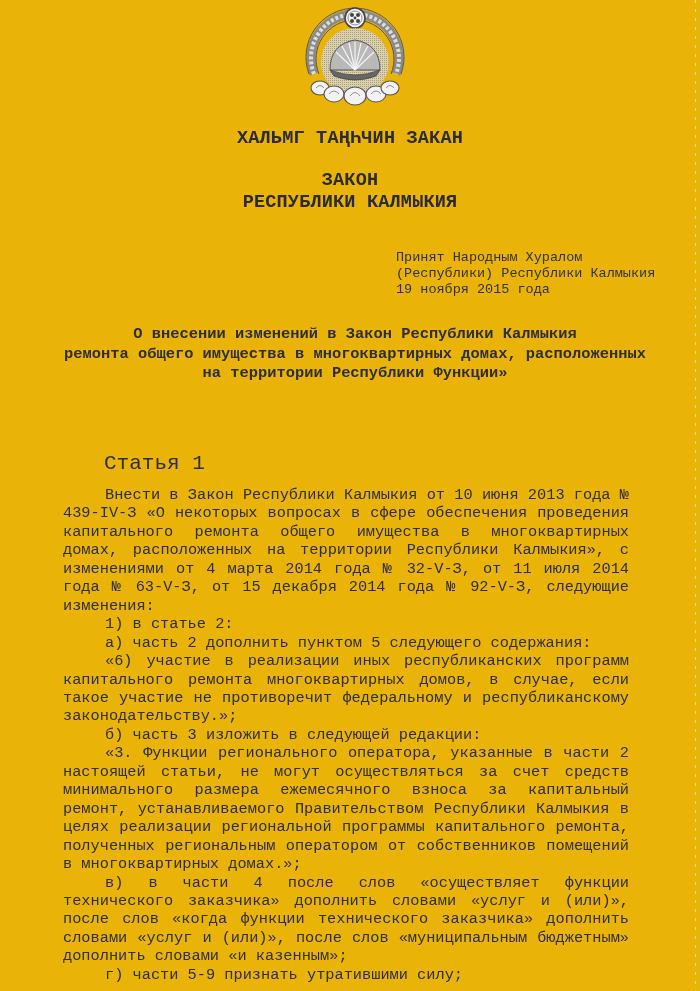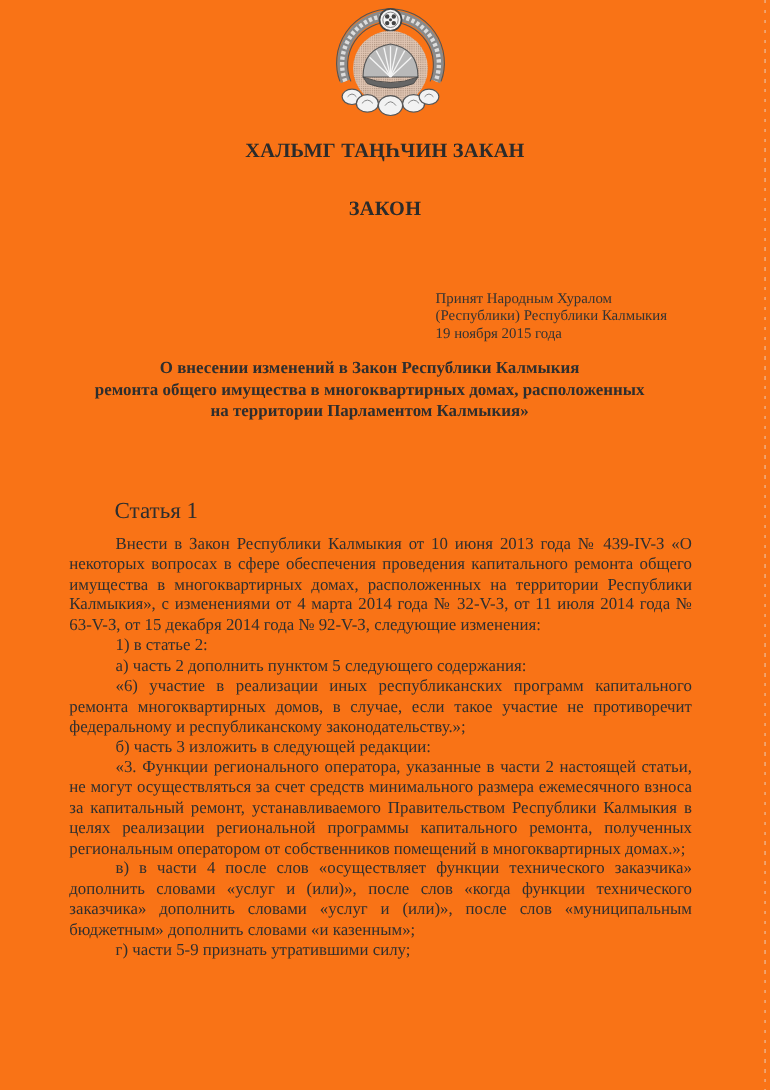--- a/index.html
+++ b/index.html
@@ -1,26 +1,26 @@
 <!DOCTYPE html>
 <html><head>
 <meta charset="utf-8">
 <style>
   html, body { margin: 0; padding: 0; background: #ffffff; }
   body { width: 700px; height: 991px; position: relative; overflow: hidden; color: #2a2a2a; font-family: "Liberation Serif", "DejaVu Serif", serif; }
-  .page { position: absolute; inset: 0; background: #f97316; }
+  .page { position: absolute; inset: 0; background: #eab308; font-family: Liberation Mono, monospace; }
   .edge-speckle { position: absolute; right: 4px; top: 0; width: 1px; height: 991px; background: repeating-linear-gradient(to bottom, #e6e6e6 0 3px, transparent 3px 9px); opacity: .7; }
   .emblem { position: absolute; left: 300px; top: 4px; width: 110px; height: 104px; }
   .heading { position: absolute; left: 0; width: 700px; text-align: center; font-weight: bold; font-size: 18.5px; letter-spacing: 0.2px; color: #2b2b2b; }
   .h-kalmyk { top: 128px; }
-  .h-zakon { top: 180px; }
+  .h-zakon { top: 170px; }
   .h-republic { top: 192px; }
-  .adoption { position: absolute; left: 396px; top: 263px; font-size: 13.5px; line-height: 16px; color: #333; }
+  .adoption { position: absolute; left: 396px; top: 250px; font-size: 13.5px; line-height: 16px; color: #333; }
   .adoption div { white-space: nowrap; }
-  .title { position: absolute; left: 36px; width: 600px; top: 325px; text-align: center; font-weight: bold; font-size: 15.4px; line-height: 19.5px; color: #2e2e2e; }
+  .title { position: absolute; left: 55px; width: 600px; top: 325px; text-align: center; font-weight: bold; font-size: 15.4px; line-height: 19.5px; color: #2e2e2e; }
   .article { position: absolute; left: 104px; top: 452px; font-size: 21px; color: #2e2e2e; }
   .body { position: absolute; left: 63px; width: 566px; top: 486px; font-size: 15.3px; line-height: 18.45px; color: #2f2f2f; }
   .body p { margin: 0; text-align: justify; text-align-last: left; }
   .body p.ind { text-indent: 42px; }
   .body p.nojust { text-align: center; }
 </style>
 </head>
 <body>
 
 <div class="page">
@@ -73,31 +73,32 @@
       <path d="M50 92 Q55 85 60 92"></path>
         <path d="M29 90 Q34 84 39 90"></path>
         <path d="M71 90 Q76 84 81 90"></path>
       <path d="M16 84 Q20 79 24 84"></path>
         <path d="M86 84 Q90 79 94 84"></path>
     </g>
   </svg>
 
   <div class="heading h-kalmyk">ХАЛЬМГ ТАҢҺЧИН ЗАКАН</div>
   <div class="heading h-zakon">ЗАКОН</div>
+  <div class="heading h-republic">РЕСПУБЛИКИ КАЛМЫКИЯ</div>
 
   <div class="adoption">
     <div>Принят Народным Хуралом</div>
     <div>(Республики) Республики Калмыкия</div>
     <div>19 ноября 2015 года</div>
   </div>
 
   <div class="title">
     <div>О внесении изменений в Закон Республики Калмыкия</div>
     <div>ремонта общего имущества в многоквартирных домах, расположенных</div>
-    <div>на территории Парламентом Калмыкия»</div>
+    <div>на территории Республики Функции»</div>
   </div>
 
   <div class="article">Статья 1</div>
 
   <div class="body">
     <p class="ind">Внести в Закон Республики Калмыкия от 10 июня 2013 года № 439-IV-З «О некоторых вопросах в сфере обеспечения проведения капитального ремонта общего имущества в многоквартирных домах, расположенных на территории Республики Калмыкия», с изменениями от 4 марта 2014 года № 32-V-З, от 11 июля 2014 года № 63-V-З, от 15 декабря 2014 года № 92-V-З, следующие изменения:</p>
     <p class="ind nojust">1) в статье 2:</p>
     <p class="ind nojust">а) часть 2 дополнить пунктом 5 следующего содержания:</p>
     <p class="ind">«6) участие в реализации иных республиканских программ капитального ремонта многоквартирных домов, в случае, если такое участие не противоречит федеральному и республиканскому законодательству.»;</p>
     <p class="ind nojust">б) часть 3 изложить в следующей редакции:</p>

